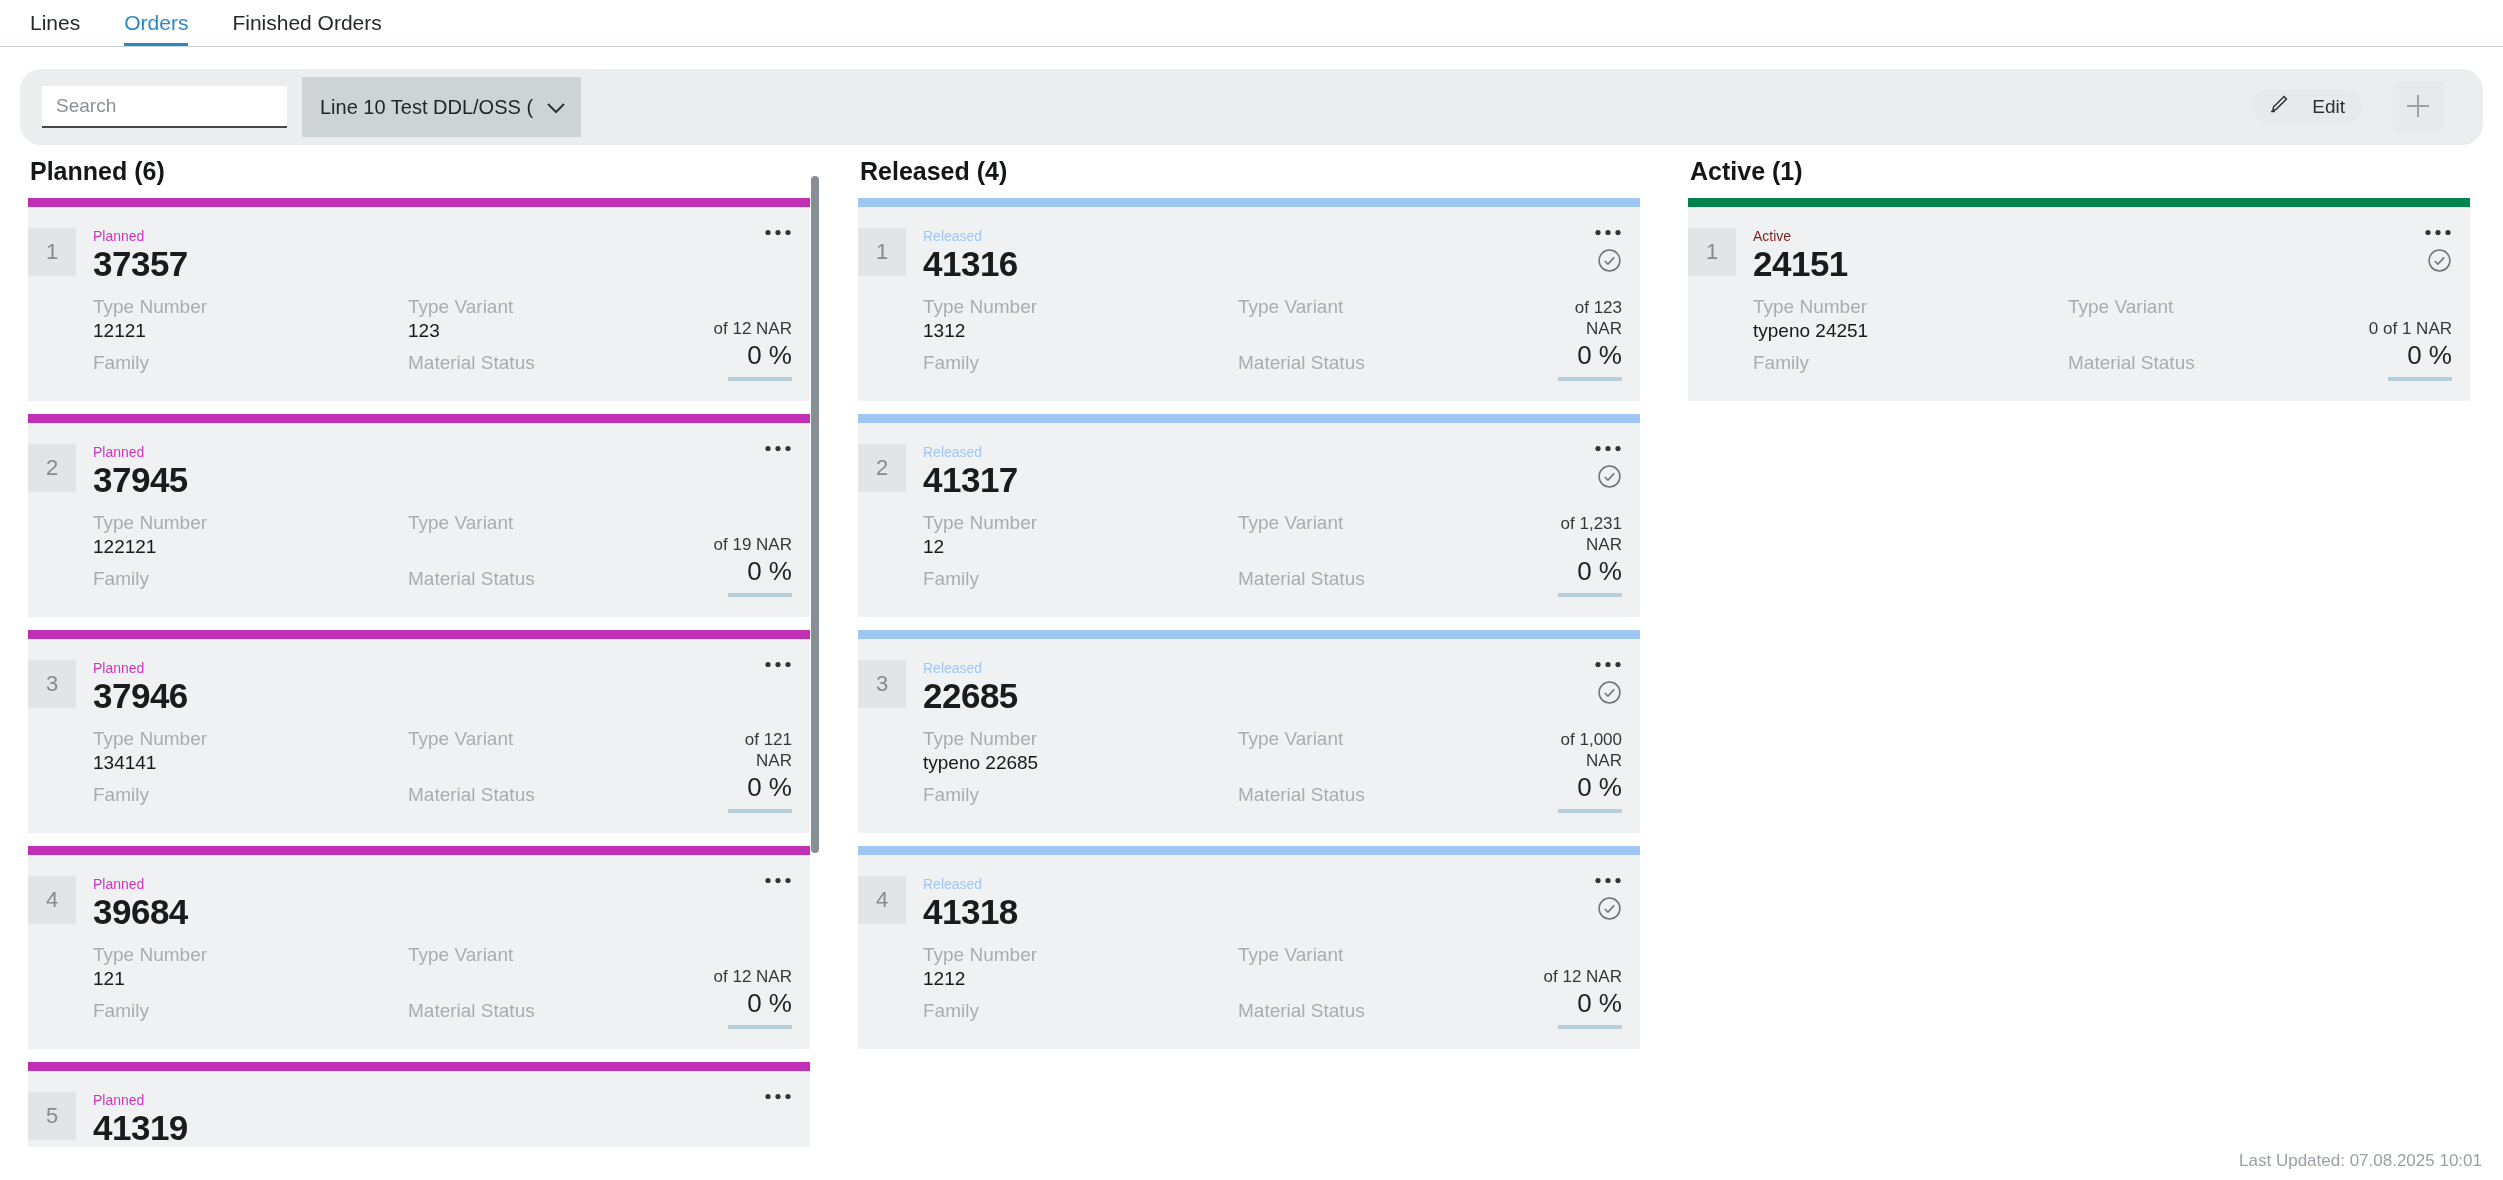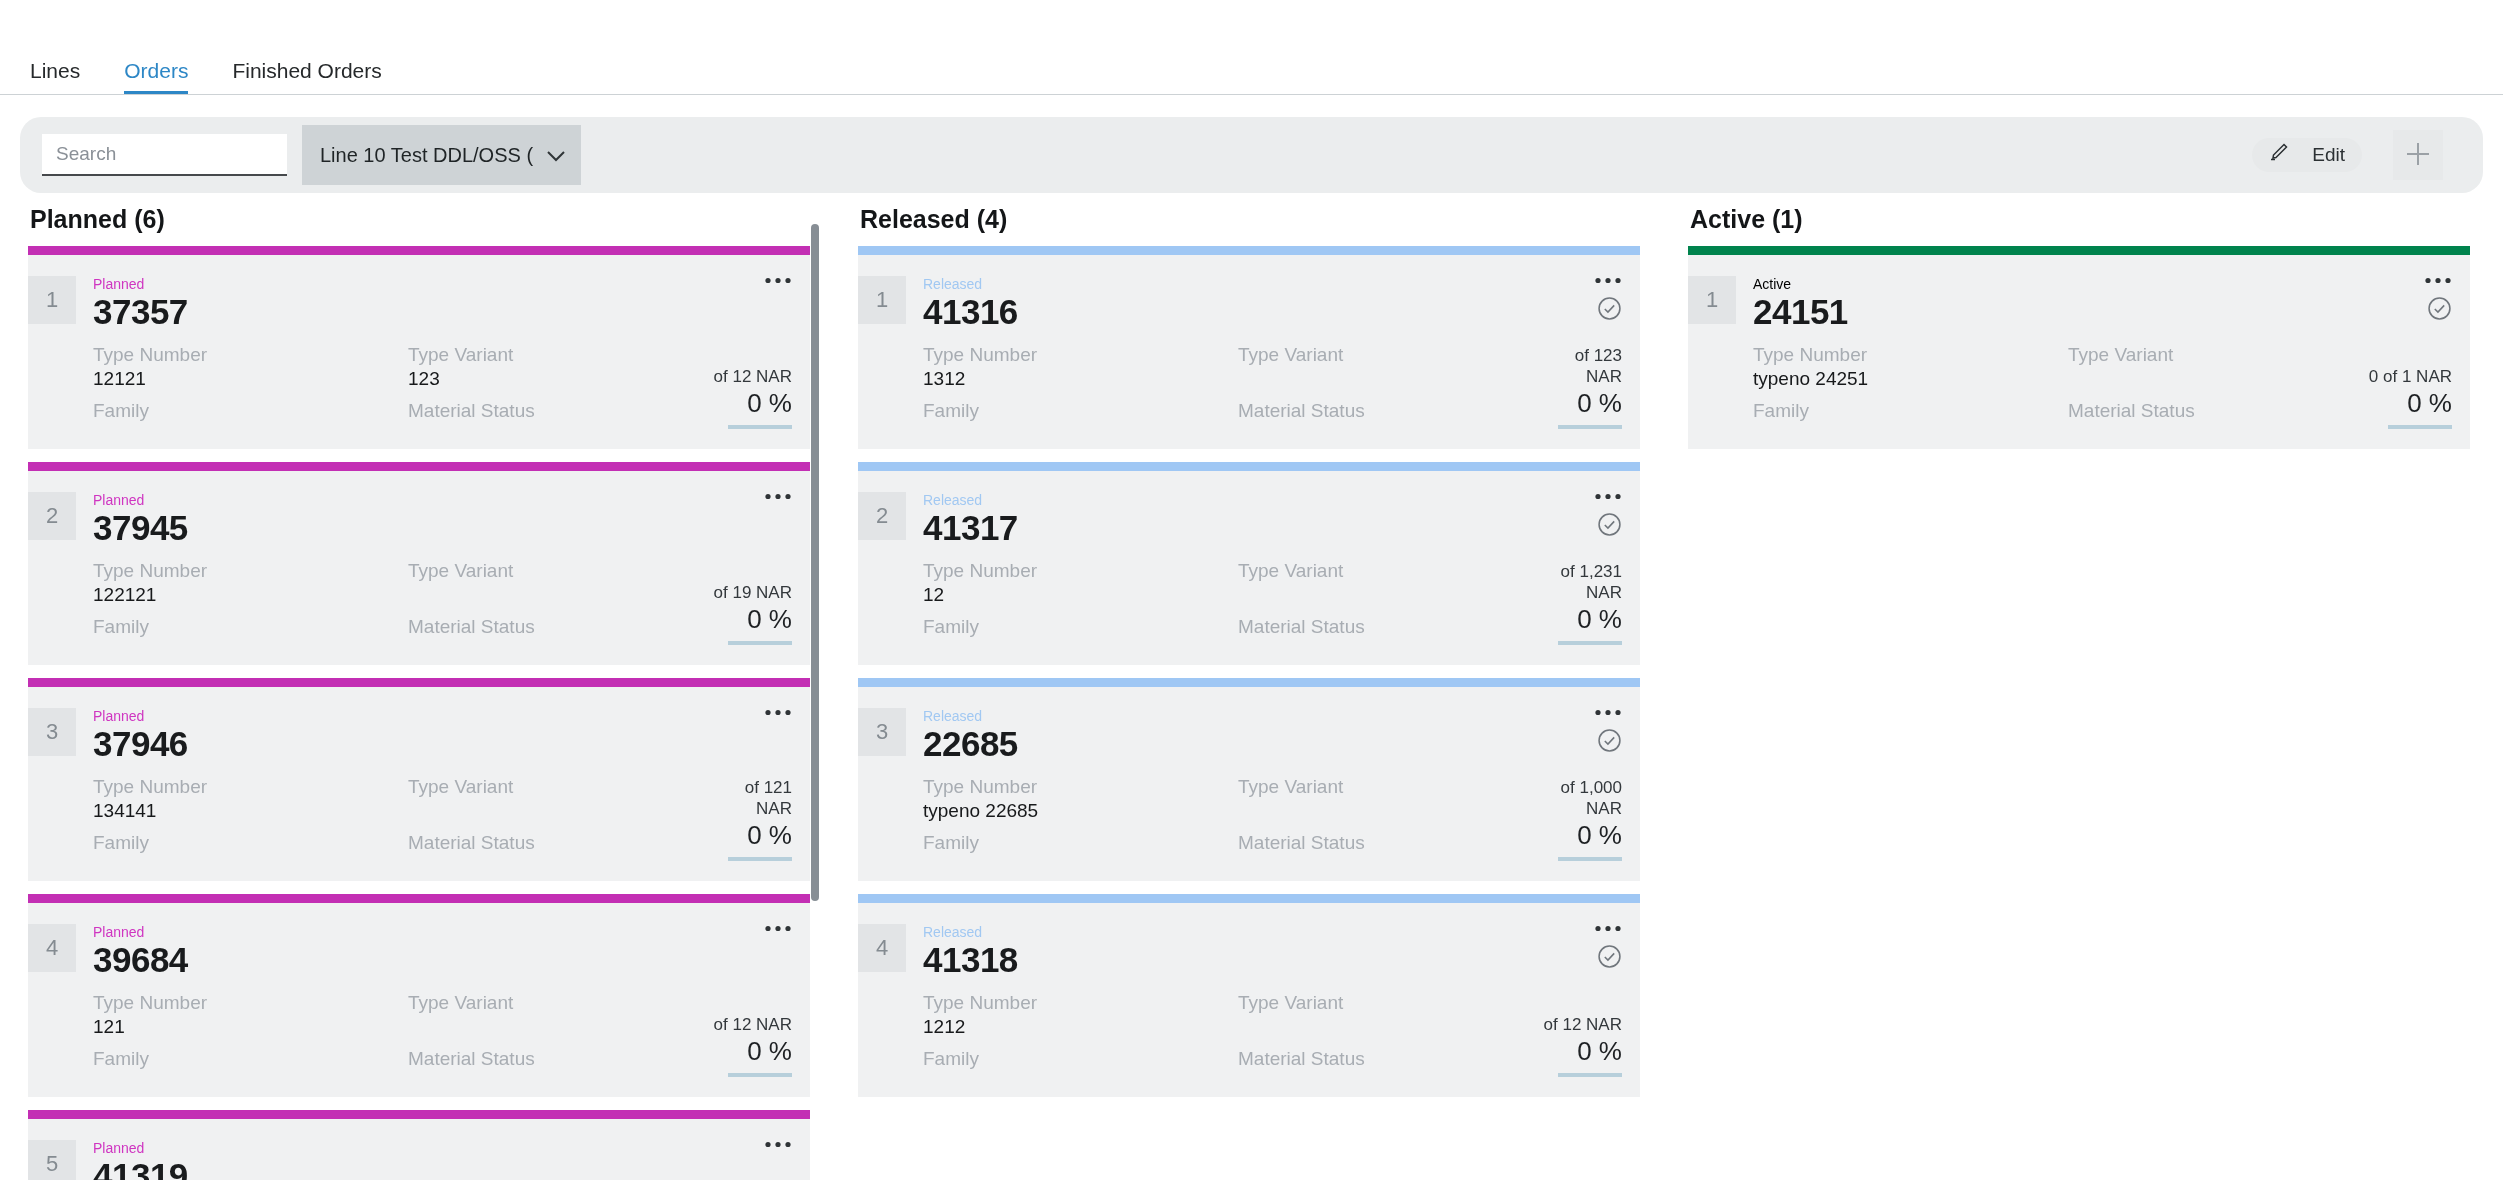--- a/index.html
+++ b/index.html
@@ -1,21 +1,21 @@
 <!DOCTYPE html>
 <html><head>
 <meta charset="utf-8">
 <style>
   * { margin:0; padding:0; box-sizing:border-box; }
   html,body { width:2503px; height:1180px; overflow:hidden; background:#ffffff;
               font-family:"Liberation Sans", sans-serif; }
 
   
   .tabbar { height:47px; background:#fff; border-bottom:1px solid #cdd2d5;
-            display:flex; align-items:stretch; padding-left:30px; position:relative;margin-top:48px; }
+            display:flex; align-items:stretch; padding-left:30px; position:relative; }
   .tab { display:flex; align-items:center; margin-right:44px; font-size:21px; color:#26292b;
          border-bottom:3px solid transparent; padding-top:3px; cursor:pointer; }
   .tab.active { font-weight:400; }
 
   
   .toolbar { margin:22px 20px 0 20px; height:76px; background:#ebedee;
              display:flex; align-items:center; padding:0 20px 0 22px;border-radius:21px; }
   .search-wrap { width:245px; height:42px; background:#fff; border-bottom:2px solid #46494c;
                  display:flex; align-items:center; padding:0 10px 0 14px; }
   .search-wrap input { flex:1; border:none; outline:none; background:transparent;
@@ -499,21 +499,21 @@
     </section>
 
     <section>
       <h2 class="col-title">Active (1)</h2>
 
       <article class="card">
         <div class="card-bar" style="background: rgb(0, 131, 77);"></div>
         <div class="card-body">
           <div class="idx-badge">1</div>
           <div class="card-main">
-            <div class="status" style="color: #000000;">Active</div>
+            <div class="status" style="color: #7f1d1d;">Active</div>
             <div class="order-no">24151</div>
             <div class="fields">
               <div>
                   <div class="f-label">Type Number</div>
                   <div class="f-value">typeno 24251</div>
                 </div>
               <div>
                   <div class="f-label">Type Variant</div>
                   <div class="f-value"></div>
                 </div>

